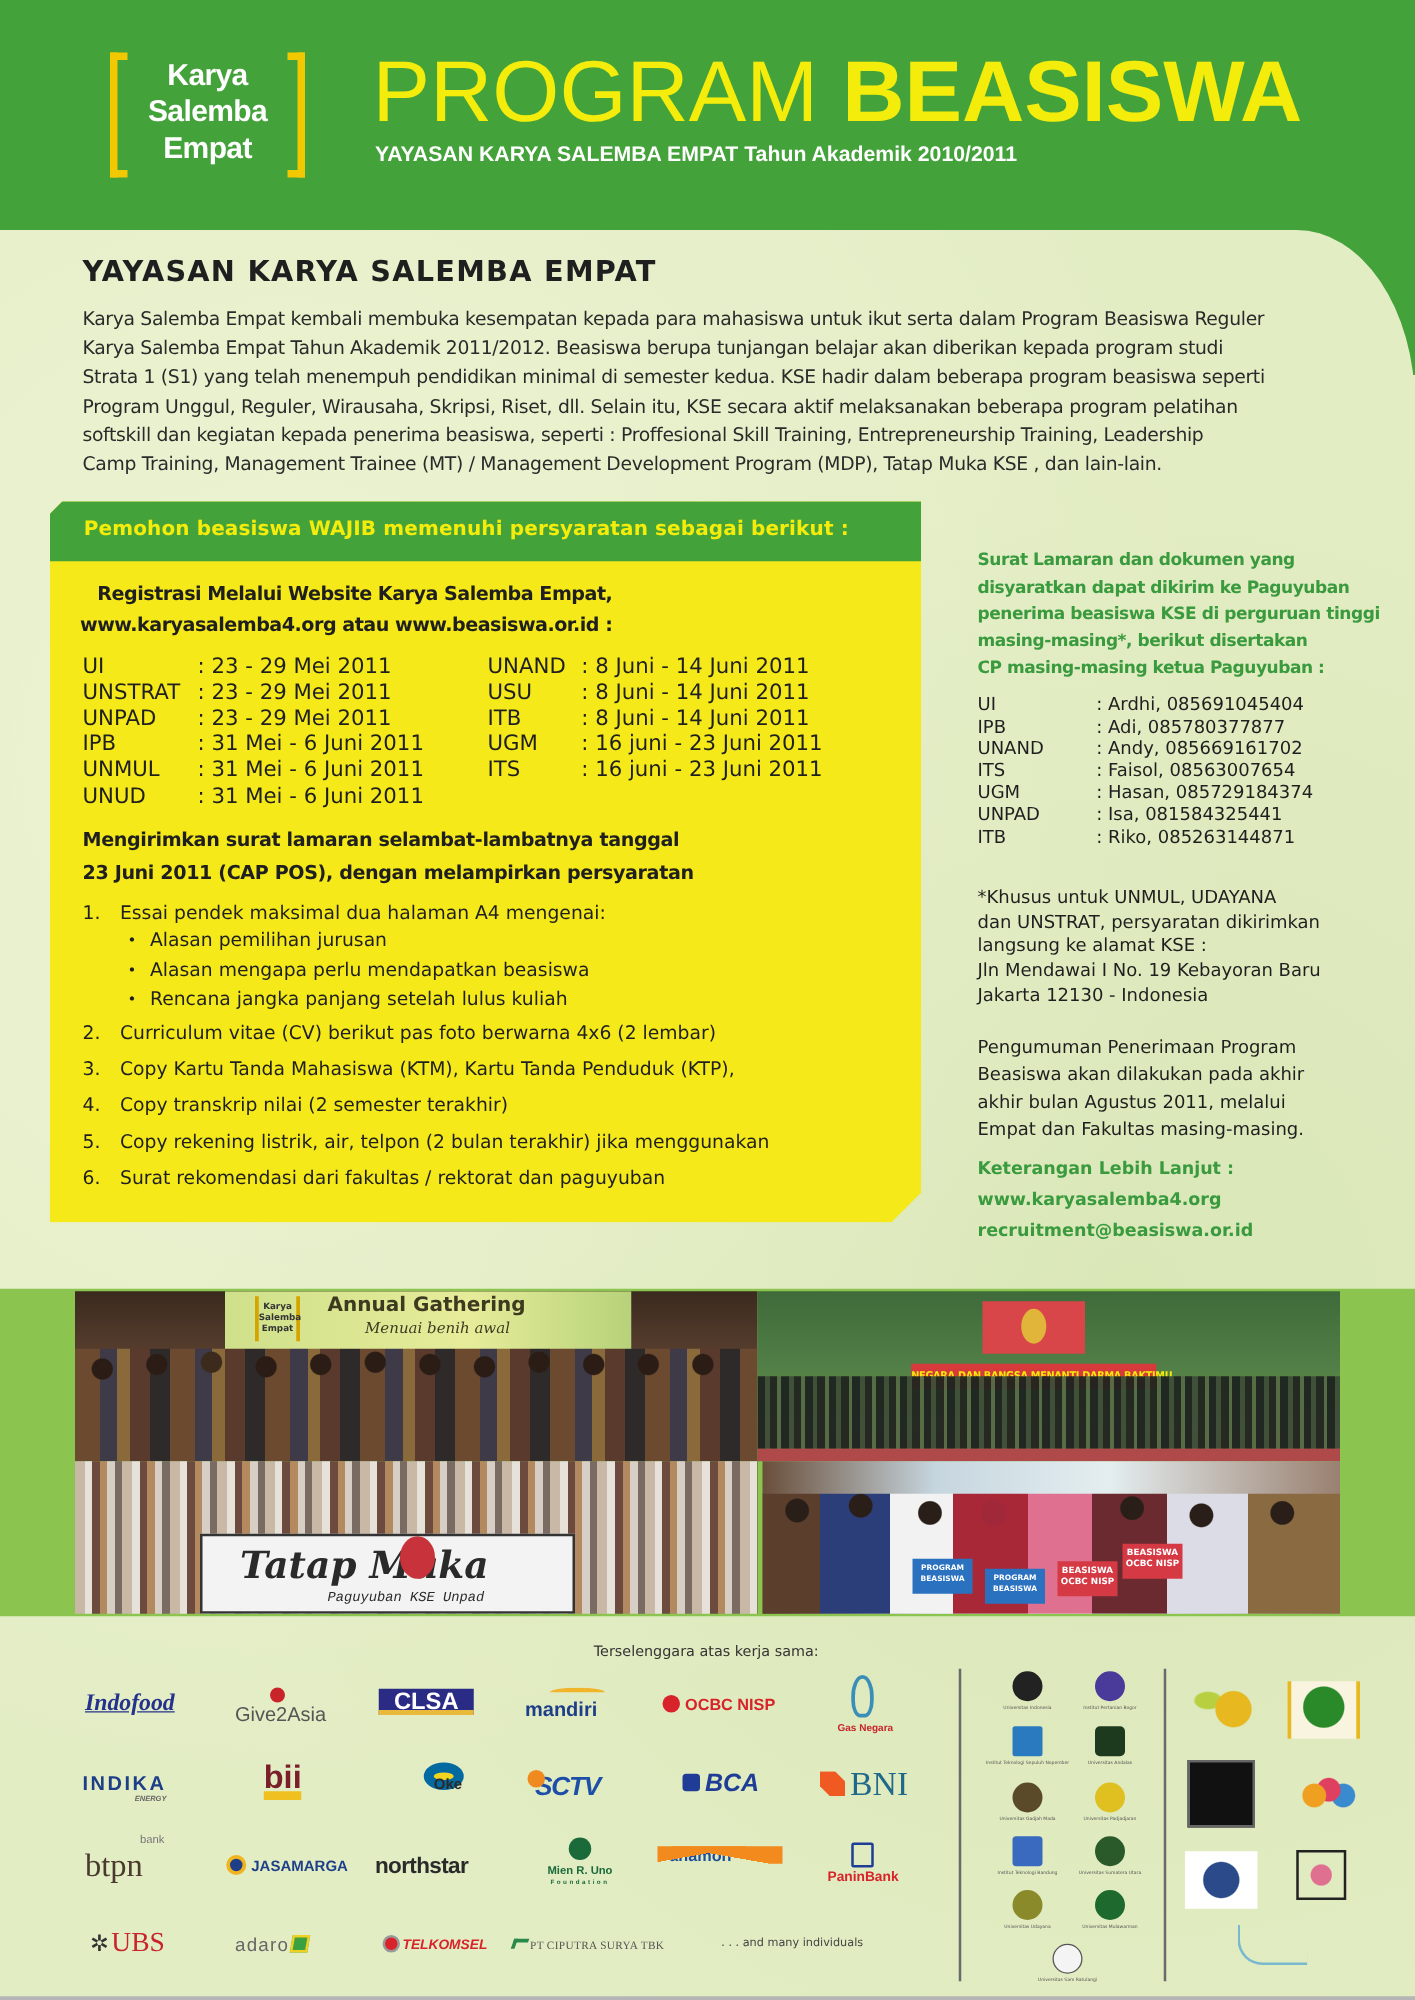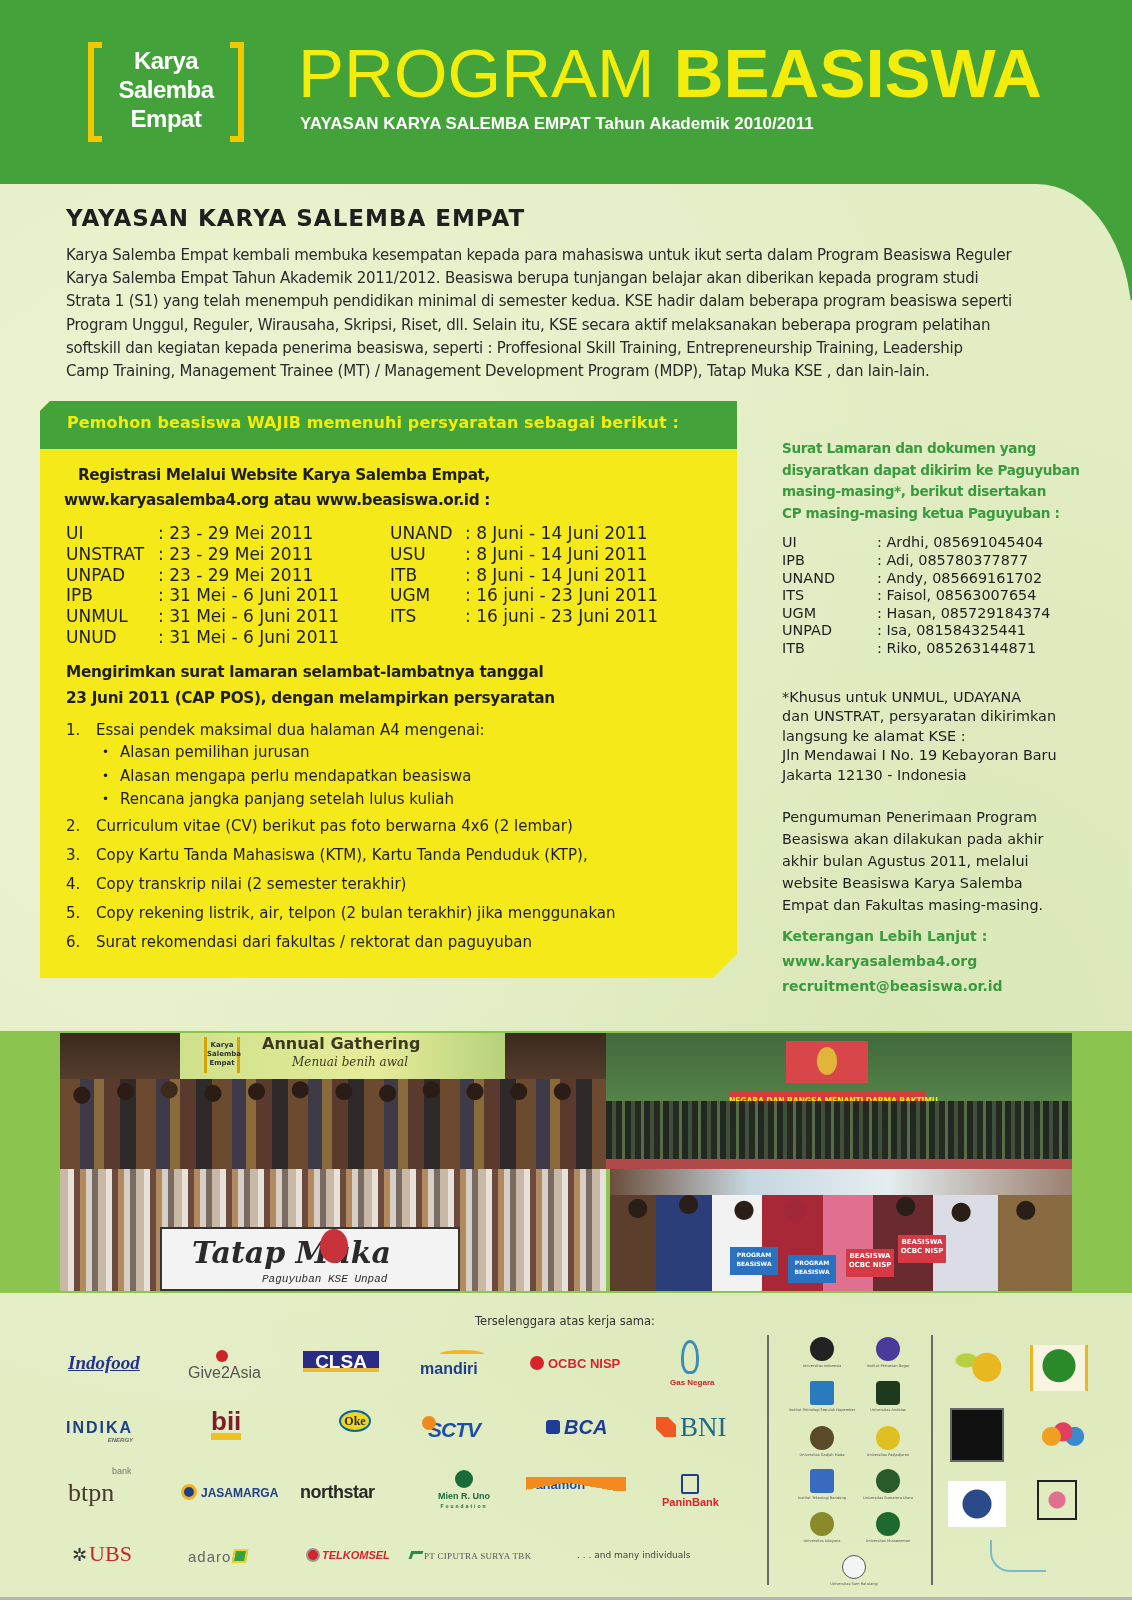--- a/index.html
+++ b/index.html
@@ -197,21 +197,21 @@
   .s-mandiri .wave { position: absolute; left: 20px; top: -10px; width: 44px; height: 8px; border-top: 4px solid #f1b42a; border-radius: 50% 50% 0 0; }
   .s-ocbc { left: 530px; top: 1356px; font-size: 13px; font-weight: bold; color: #d8232a; }
   .s-ocbc .c { display: inline-block; width: 14px; height: 14px; border-radius: 50%; background: #d8232a; vertical-align: -2px; margin-right: 4px; }
   .s-gas { left: 670px; top: 1340px; width: 40px; text-align: center; font-size: 8px; color: #c8242a; font-weight: bold; }
   .s-gas .drop { display: block; margin: 0 auto 4px; width: 18px; height: 34px; border: 3px solid #3a8fb8; border-radius: 50% 50% 40% 40%; }
   .s-indika { left: 66px; top: 1419px; font-size: 16px; font-weight: bold; color: #1e3f88; letter-spacing: 2px; }
   .s-indika small { display: block; font-size: 6px; text-align: right; font-style: italic; color: #666; letter-spacing: 0; }
   .s-bii { left: 211px; top: 1409px; font-size: 26px; font-weight: bold; color: #7a1f2a; text-align: center; line-height: 24px; }
   .s-bii small { display: block; background: #f0c020; font-size: 5px; color: #333; line-height: 7px; }
   .s-oke { left: 325px; top: 1410px; width: 60px; text-align: center; }
-  .s-oke .b { display: inline-block; width: 32px; height: 22px; border-radius: 50%; background: #f2d520; border: 2px solid #0369a1; font-size: 12px; font-weight: bold; line-height: 18px; color: #2a2a2a; font-family: Liberation Serif, serif; }
+  .s-oke .b { display: inline-block; width: 32px; height: 22px; border-radius: 50%; background: #f2d520; border: 8px solid #0369a1; font-size: 12px; font-weight: bold; line-height: 18px; color: #2a2a2a; }
   .s-oke small { display: block; font-size: 4.5px; color: #444; }
   .s-sctv { left: 428px; top: 1418px; font-size: 21px; font-weight: bold; font-style: italic; color: #1e4fa8; letter-spacing: -1px; text-align: center; }
   .s-sctv .sun { position: absolute; left: -6px; top: -2px; width: 14px; height: 14px; border-radius: 50%; background: #f08a1e; }
   .s-bca { left: 546px; top: 1416px; font-size: 20px; font-weight: bold; font-style: italic; color: #1f3d96; }
   .s-bca .ic { display: inline-block; width: 14px; height: 14px; border-radius: 3px; background: #1f3d96; margin-right: 4px; vertical-align: 0; }
   .s-bni { left: 656px; top: 1412px; font-family: "Liberation Serif", serif; font-size: 27px; color: #1f6a8a; }
   .s-bni .ic { display: inline-block; width: 20px; height: 20px; background: #f05a22; margin-right: 4px; vertical-align: -1px; clip-path: polygon(0 0, 60% 0, 100% 40%, 100% 100%, 40% 100%, 0 60%); }
   .s-btpn { left: 68px; top: 1478px; font-family: "Liberation Serif", serif; font-size: 26px; color: #4a3a2e; }
   .s-btpn sup { position: absolute; left: 44px; top: -12px; font-size: 9px; font-family: "Liberation Sans", sans-serif; color: #777; }
   .s-jasa { left: 181px; top: 1484px; font-size: 12px; font-weight: bold; color: #1e3f88; }
@@ -367,20 +367,21 @@
         <span class="num">6.</span>
         <span>Surat rekomendasi dari fakultas / rektorat dan paguyuban</span>
       </li>
     </ol>
   </div>
 
   <div class="right-col">
     <div class="cp-intro green-bold">
       <div>Surat Lamaran dan dokumen yang</div>
       <div>disyaratkan dapat dikirim ke Paguyuban</div>
+      <div>penerima beasiswa KSE di perguruan tinggi</div>
       <div>masing-masing*, berikut disertakan</div>
       <div>CP masing-masing ketua Paguyuban :</div>
     </div>
     <div class="contacts">
       <div class="row">
           <span class="k">UI</span>
           <span>: Ardhi, 085691045404</span>
         </div>
       <div class="row">
           <span class="k">IPB</span>
@@ -411,21 +412,20 @@
       <div>*Khusus untuk UNMUL, UDAYANA</div>
       <div>dan UNSTRAT, persyaratan dikirimkan</div>
       <div>langsung ke alamat KSE :</div>
       <div>Jln Mendawai I No. 19 Kebayoran Baru</div>
       <div>Jakarta 12130 - Indonesia</div>
     </div>
     <div class="announce">
       <div>Pengumuman Penerimaan Program</div>
       <div>Beasiswa akan dilakukan pada akhir</div>
       <div>akhir bulan Agustus 2011, melalui</div>
-      <div>website Beasiswa Karya Salemba</div>
       <div>Empat dan Fakultas masing-masing.</div>
     </div>
     <div class="more green-bold">
       <div>Keterangan Lebih Lanjut :</div>
       <div>www.karyasalemba4.org</div>
       <div>recruitment@beasiswa.or.id</div>
     </div>
   </div>
 
   <div class="photo-band"></div>

